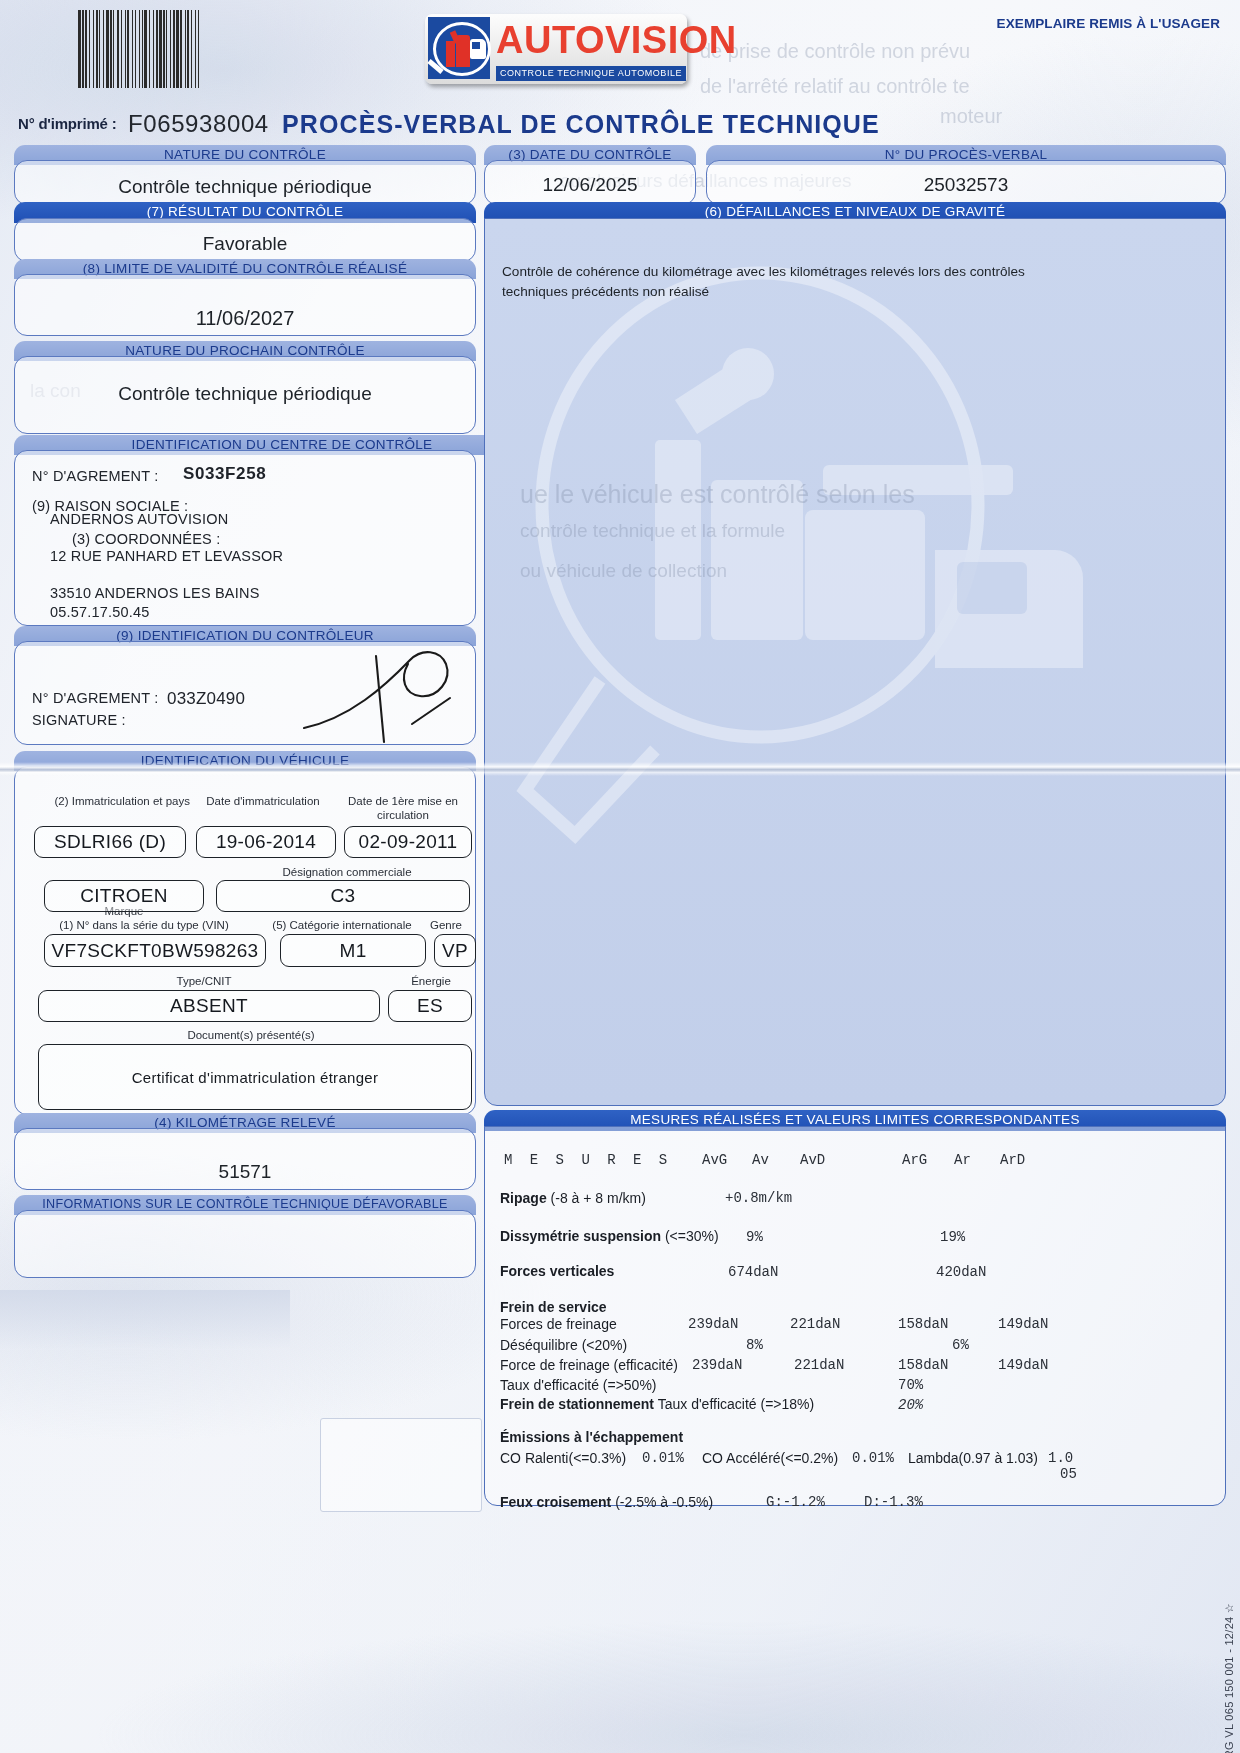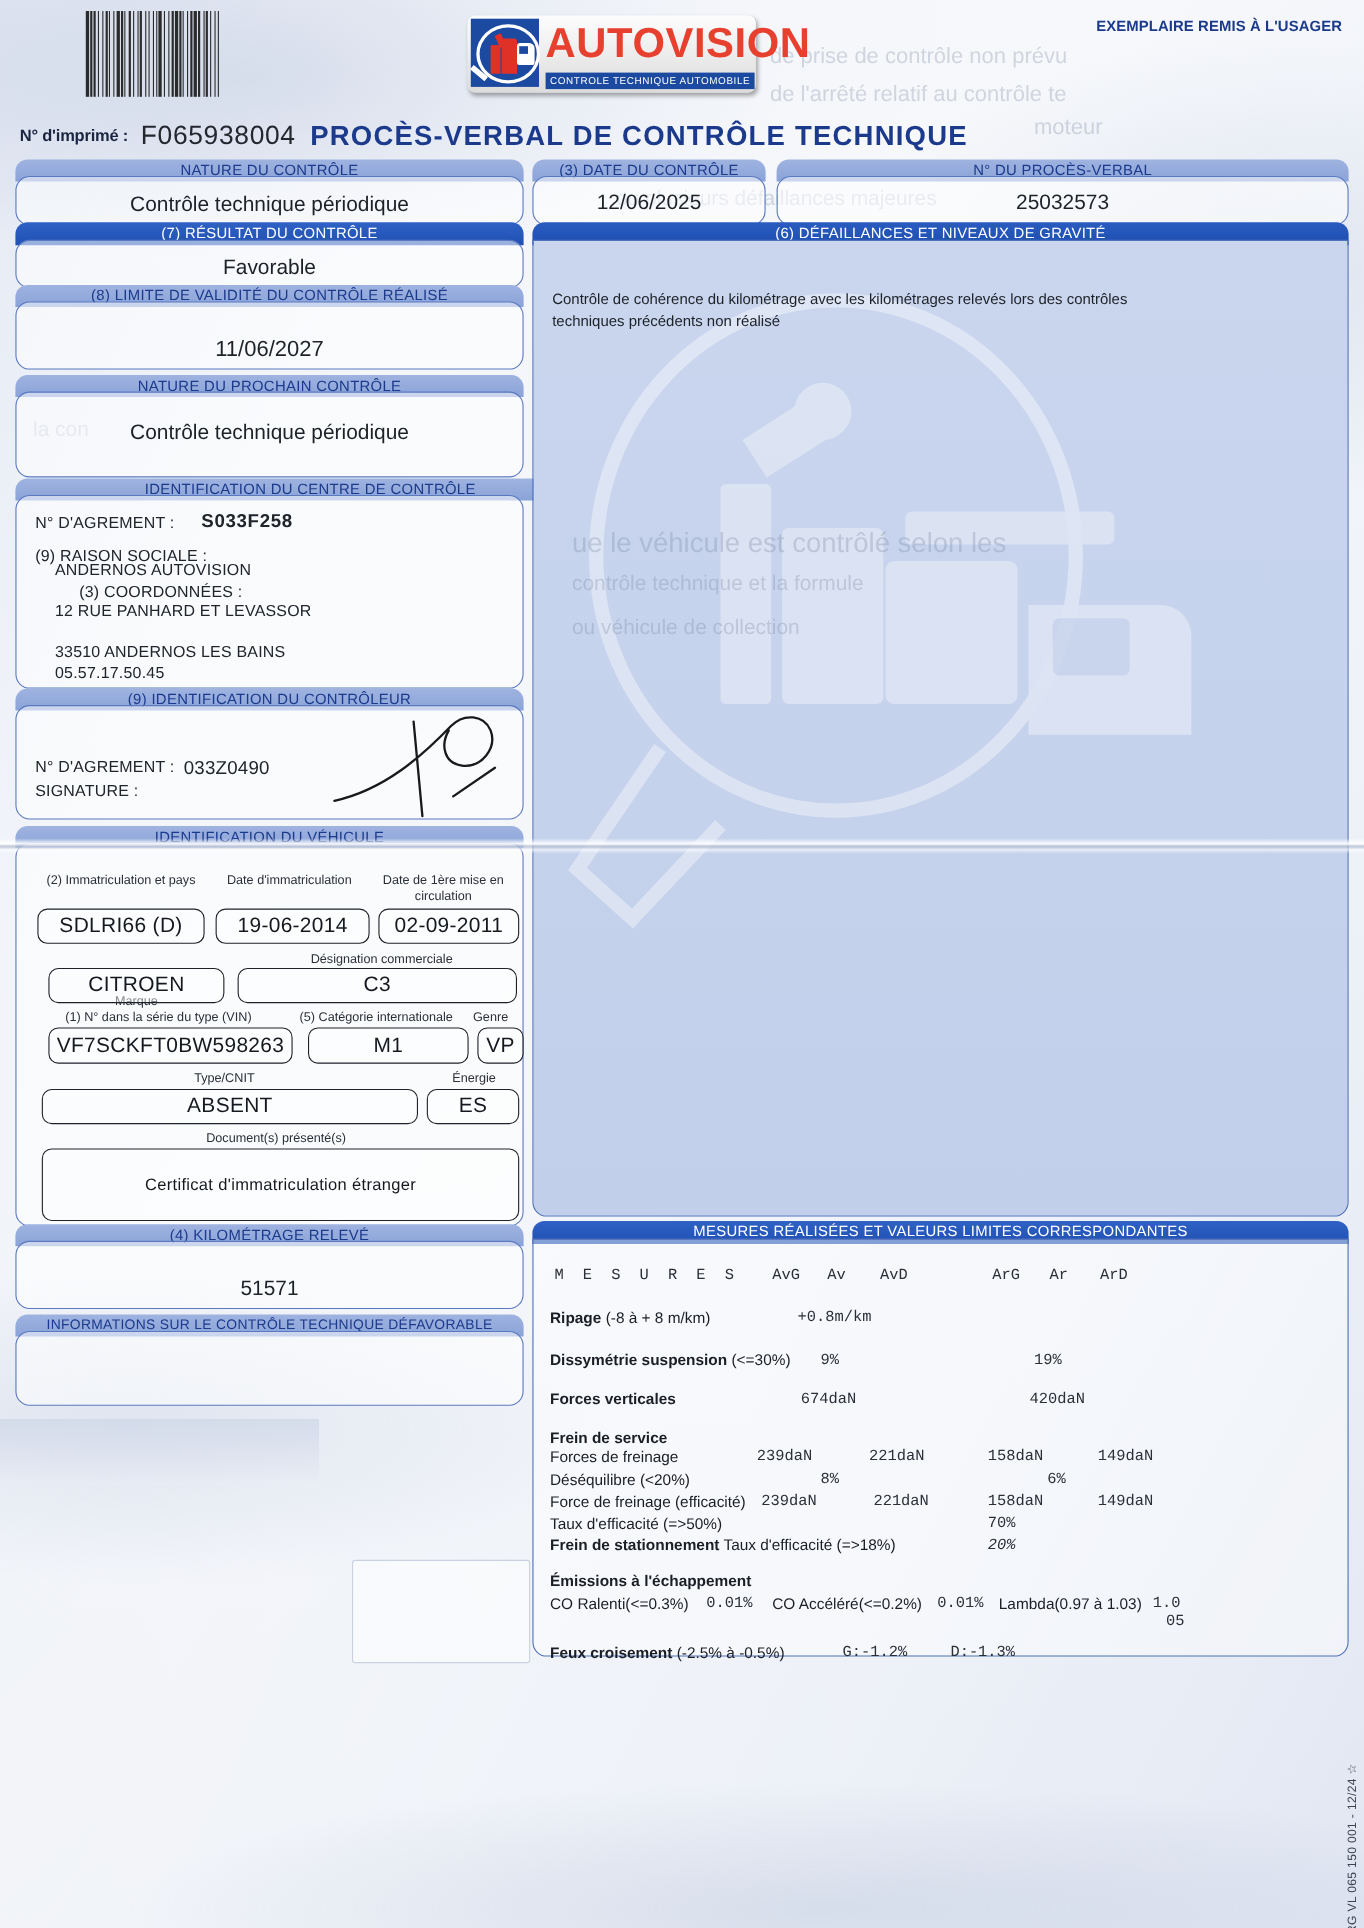--- a/index.html
+++ b/index.html
@@ -239,21 +239,21 @@
   <div class="kv" style="left:32px;top:712px;">SIGNATURE :</div>
 
   <svg class="sig" viewBox="0 0 200 120">
     <path d="M4,90 C50,80 85,48 110,22 C122,10 140,12 146,26 C152,42 138,60 120,58 C104,56 100,40 108,26
              M76,18 L84,104 M112,86 L150,60" fill="none" stroke="#1a1a1a" stroke-width="2.1" stroke-linecap="round"></path>
   </svg>
 
   <div class="bar lt" style="left:14px;top:751px;width:462px;height:20px;">IDENTIFICATION DU VÉHICULE</div>
   <div class="panel" style="left:14px;top:766px;width:462px;height:349px;"></div>
 
-  <div class="cap" style="left:30px;top:794px;width:160px;">(2) Immatriculation et pays</div>
+  <div class="cap" style="left:30px;top:794px;width:160px;text-align:right;">(2) Immatriculation et pays</div>
   <div class="cap" style="left:196px;top:794px;width:134px;">Date d'immatriculation</div>
   <div class="cap" style="left:336px;top:794px;width:134px;">Date de 1ère mise en circulation</div>
 
   <div class="field" style="left:34px;top:826px;width:152px;height:32px;">SDLRI66 (D)</div>
   <div class="field" style="left:196px;top:826px;width:140px;height:32px;">19-06-2014</div>
   <div class="field" style="left:344px;top:826px;width:128px;height:32px;">02-09-2011</div>
 
   <div class="cap" style="left:34px;top:865px;width:180px;margin-top:39px;">Marque</div>
   <div class="cap" style="left:222px;top:865px;width:250px;">Désignation commerciale</div>
   <div class="field" style="left:44px;top:880px;width:160px;height:32px;">CITROEN</div>

